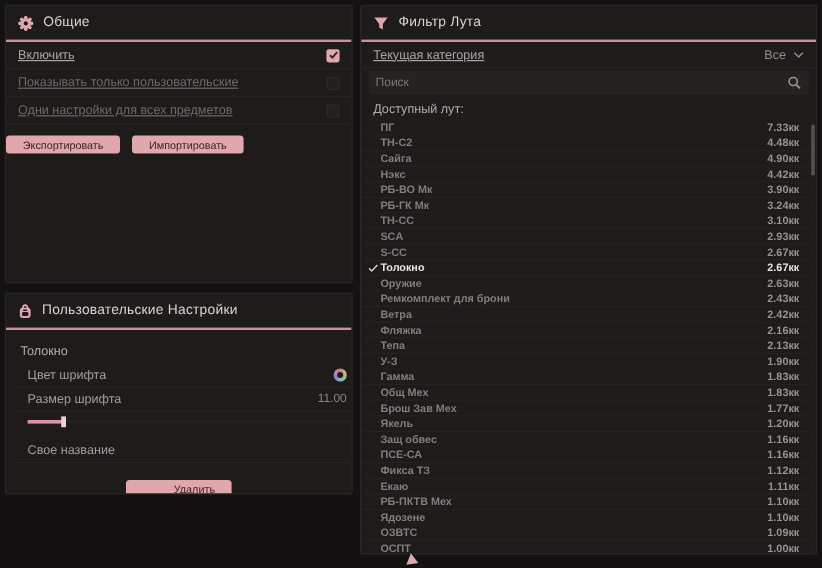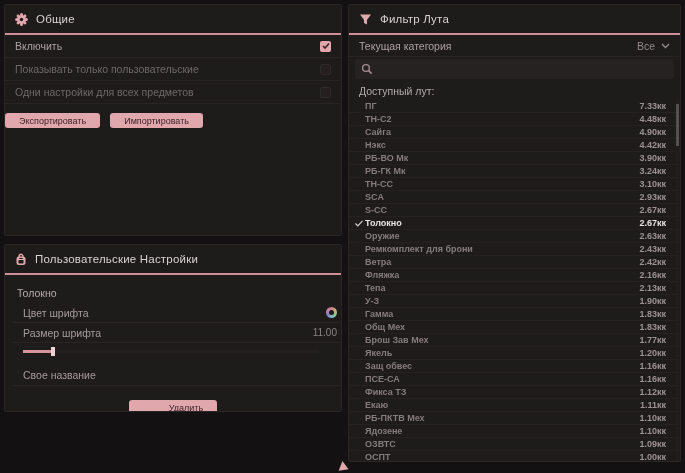--- a/index.html
+++ b/index.html
@@ -1,29 +1,29 @@
 <!DOCTYPE html>
 <html><head>
 <meta charset="utf-8">
 <style>
   * { margin:0; padding:0; box-sizing:border-box; }
   html,body { width:685px; height:473px; background:#131111; overflow:hidden;
     font-family:"Liberation Sans","DejaVu Sans",sans-serif; }
   .page { position:relative; width:685px; height:473px; padding:4px; display:flex; gap:6px; }
-  .col-left { width:338px; display:flex; flex-direction:column; }
+  .col-left { width:290px; display:flex; flex-direction:column; }
   .col-right { flex:1; display:flex; flex-direction:column; }
 
   .panel { background:#1e1b1b; border:1px solid #2a2626; border-radius:2px; overflow:hidden; }
   .panel-header { display:flex; align-items:center; gap:8px; height:28px; padding:0 10px; }
   .panel-title { color:#d9d2d2; font-size:11.5px; letter-spacing:.2px; }
   .accent-rule { height:2px; background:#cf8d96; width:100%; }
 
   .set-row { display:flex; align-items:center; justify-content:space-between;
     height:23px; padding:0 10px; border-bottom:1px solid #282424; }
-  .set-label { color:#aaa3a3; font-size:10.5px; }
+  .set-label { color:#aaa3a3; font-size:10.5px;text-decoration:underline; }
   .set-row.dim .set-label { color:#6e6868; }
 
   .checkbox { width:11px; height:11px; border-radius:2px; background:#e0a7ad;
     display:flex; align-items:center; justify-content:center; }
   .checkbox.empty { background:#242020; border:1px solid #383333; }
   .checkbox.empty.dim { border-color:#2e2a2a; }
 
   .dropdown { display:flex; align-items:center; gap:6px; color:#938c8c; font-size:10.5px; cursor:pointer; }
 
   .btn-row { display:flex; justify-content:flex-start; gap:10px; padding:9px 0; }
@@ -188,20 +188,21 @@
         <span class="set-label">Текущая категория</span>
         <span class="dropdown">
           <span>Все</span>
           <svg width="9" height="6" viewBox="0 0 9 6">
               <polyline points="1,1 4.5,4.5 8,1" fill="none" stroke="#938c8c" stroke-width="1.3"></polyline>
             </svg>
         </span>
       </div>
 
       <div class="search-row">
+        <input class="search-input" type="text" placeholder="Поиск" style="">
         <span class="icon">
           <svg width="12" height="12" viewBox="0 0 12 12">
             <circle cx="5" cy="5" r="3.4" fill="none" stroke="#a08b8d" stroke-width="1.4"></circle>
             <line x1="7.6" y1="7.6" x2="10.6" y2="10.6" stroke="#a08b8d" stroke-width="1.6"></line>
           </svg>
         </span>
       </div>
 
       <div class="avail-label">Доступный лут:</div>
 

